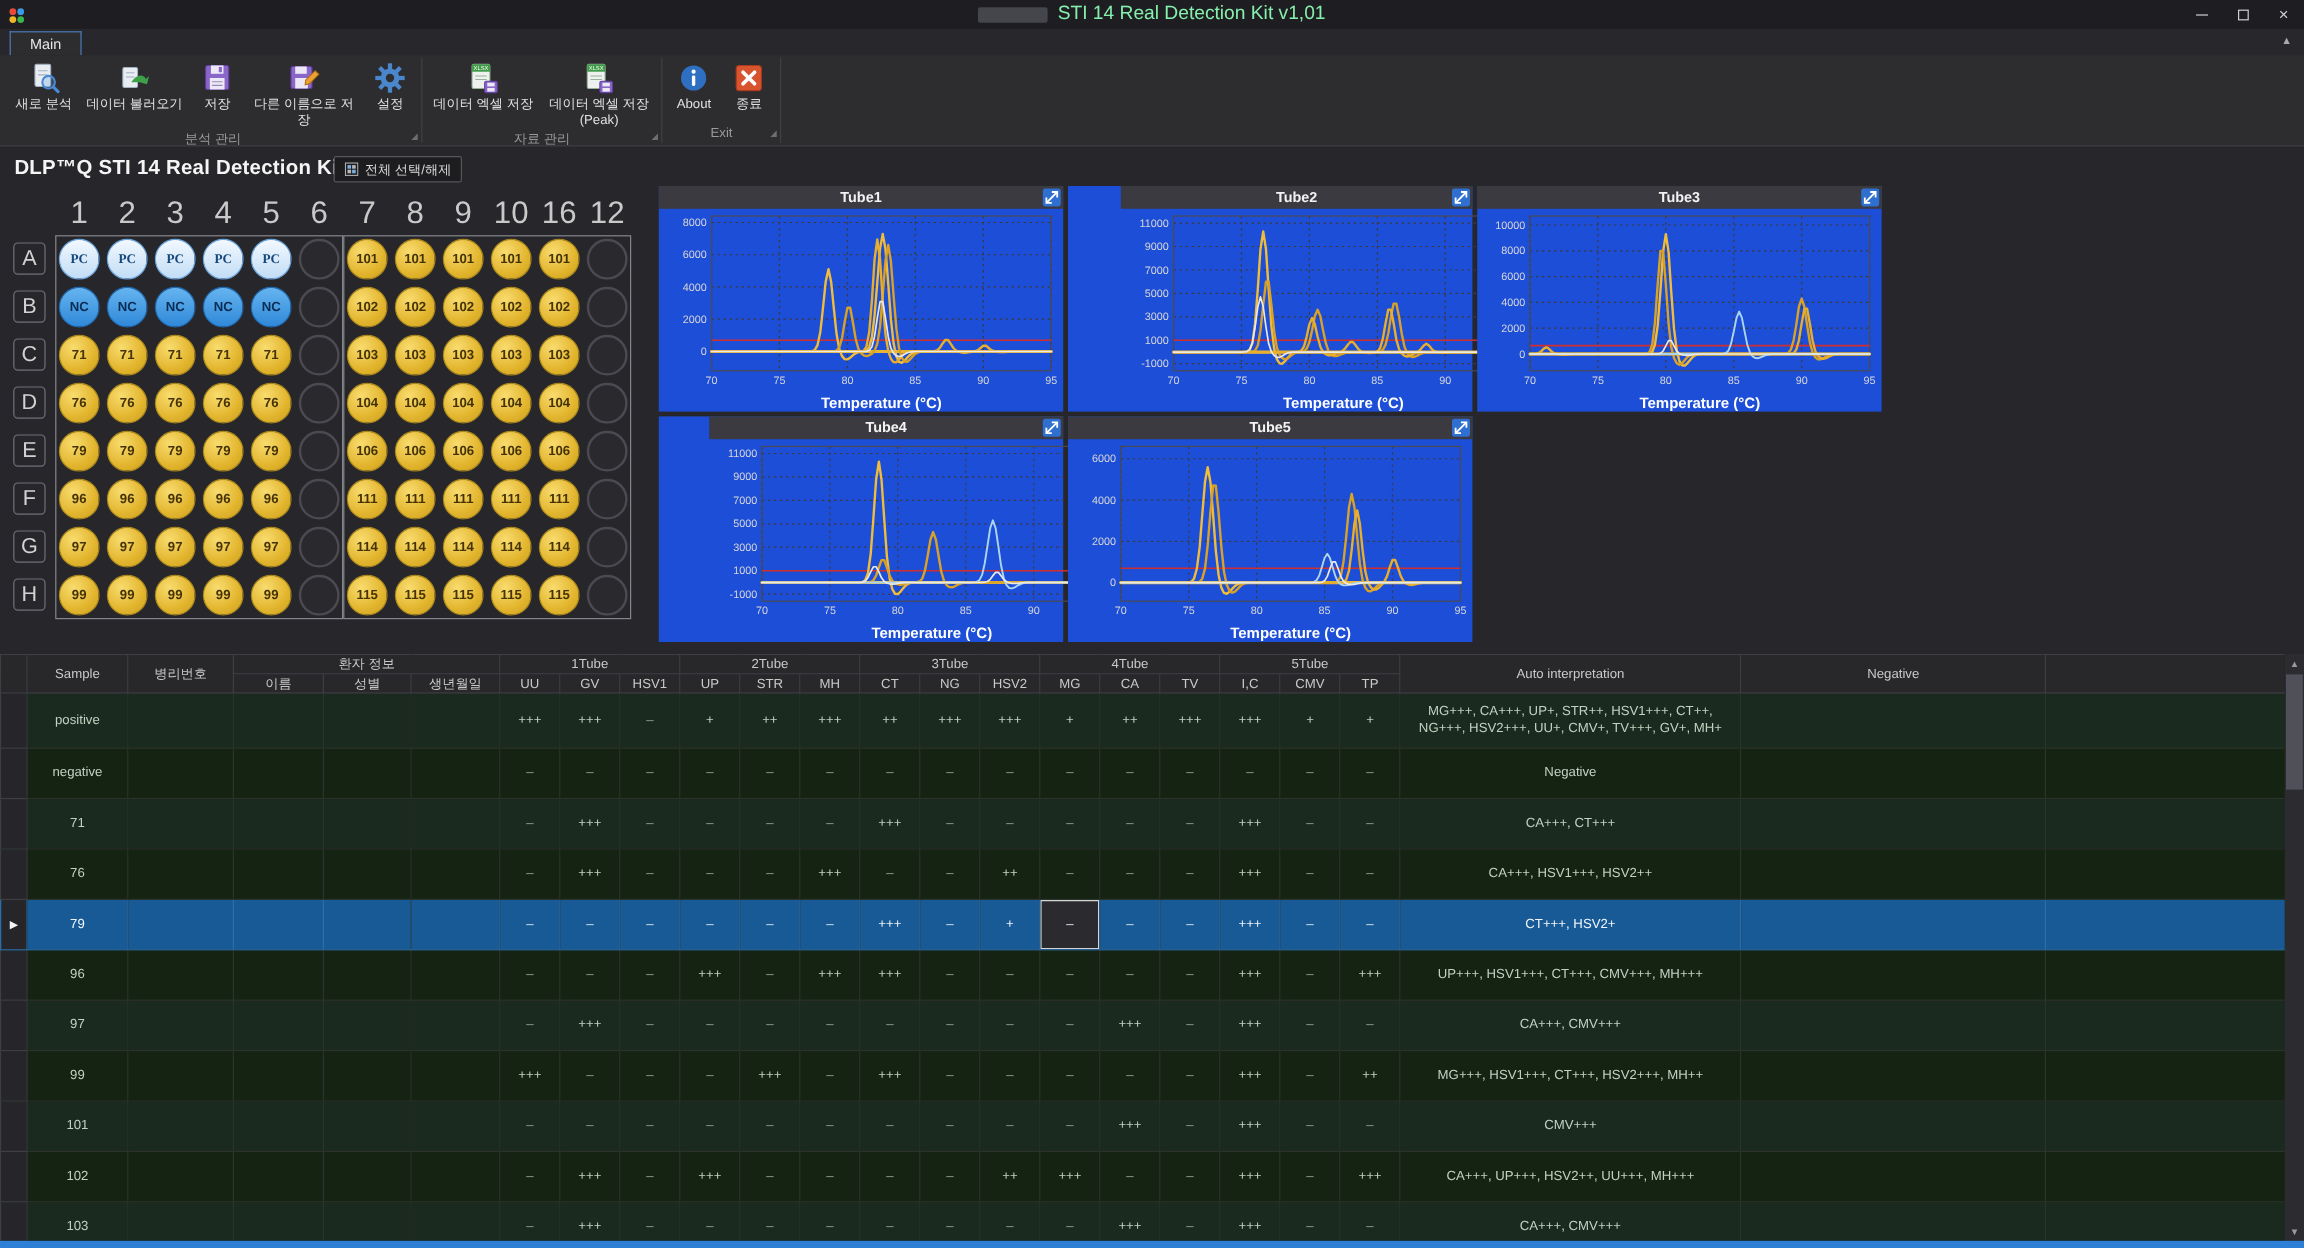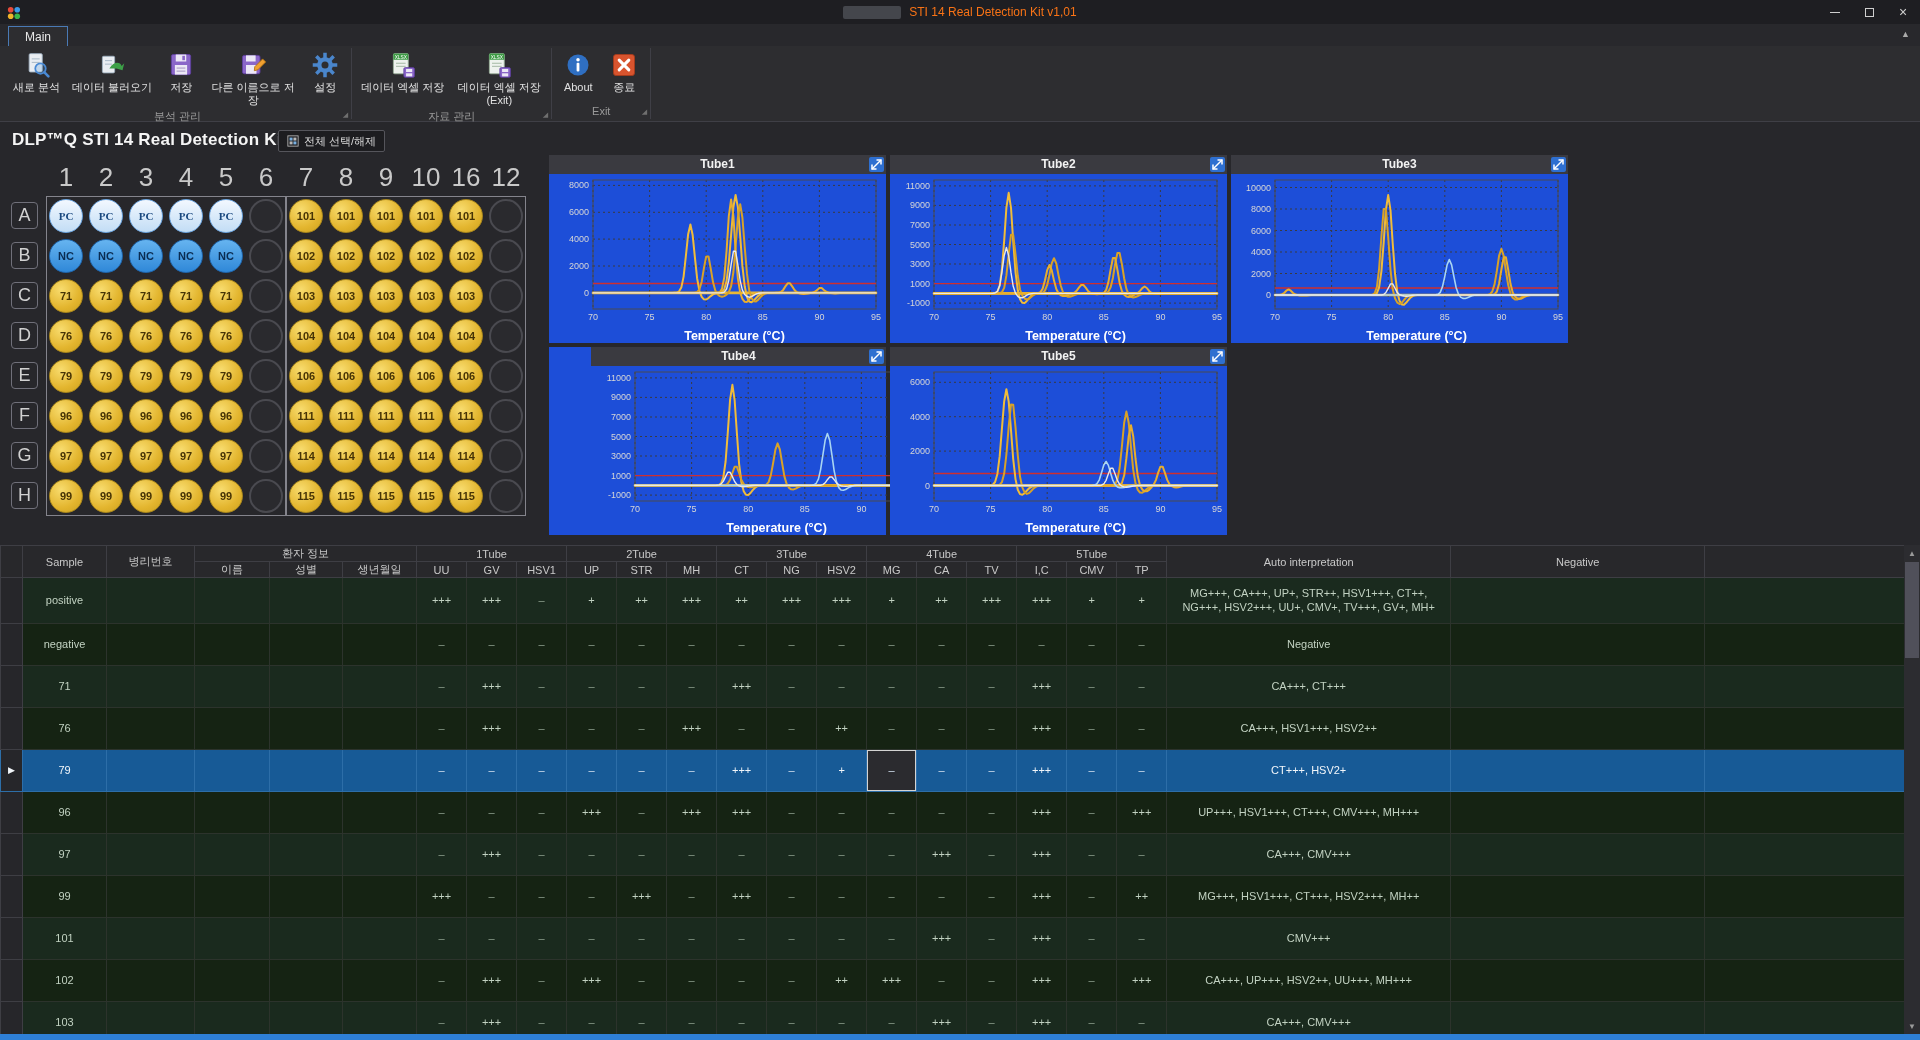--- a/index.html
+++ b/index.html
@@ -5,21 +5,21 @@
   *{margin:0;padding:0;box-sizing:border-box;}
   html,body{width:1920px;height:1040px;}
   body{font-family:"Liberation Sans","DejaVu Sans",sans-serif;background:#27272b;color:#ddd;position:relative;overflow:hidden;}
   #app{position:absolute;left:0;top:0;width:1920px;height:1040px;background:#27272b;}
 
   
   .titlebar{position:absolute;left:0;top:0;width:100%;height:24px;background:#1e1e22;display:flex;align-items:center;z-index:5;}
   .app-logo{width:15px;height:15px;margin-left:6px;}
   .title-center{position:absolute;left:0;right:0;top:0;height:24px;display:flex;align-items:center;justify-content:center;gap:8px;pointer-events:none;}
   .title-ghost{width:58px;height:13px;background:#4b4e54;border-radius:2px;opacity:.85;}
-  .title-text{color:#f97316;font-size:12px;}
+  .title-text{color:#86efac;font-size:16px;}
   .win-btns{margin-left:auto;display:flex;height:100%;}
   .win-btn{width:34px;height:100%;display:flex;align-items:center;justify-content:center;color:#cfcfcf;font-size:14px;}
   .minglyph{display:block;width:10px;height:0;border-top:1px solid #cfcfcf;}
   .maxglyph{display:block;width:9px;height:9px;border:1px solid #cfcfcf;}
 
   
   .tabrow{position:absolute;top:24px;left:0;width:100%;height:22px;background:#28282c;}
   .tab{position:absolute;left:8px;top:2px;height:20px;padding:0 16px;display:flex;align-items:center;font-size:12px;color:#e8e8e8;background:#2d2d30;border:1px solid #4a7ab5;border-bottom:none;}
   .ribbon-collapse{position:absolute;right:10px;top:5px;font-size:9px;color:#aaa;}
   .toolbar{position:absolute;top:46px;left:0;width:100%;height:76px;background:#2d2d30;border-bottom:1px solid #3f3f46;display:flex;align-items:stretch;padding-left:4px;}
@@ -212,21 +212,21 @@
                 <rect x="5" y="3" width="17" height="23" rx="1.5" fill="#eef2ee" stroke="#9ab09a"></rect>
                 <rect x="5" y="3" width="17" height="7" fill="#3d9b45"></rect>
                 <text x="13.5" y="8.8" font-size="5.5" fill="#ffffff" text-anchor="middle" font-family="sans-serif">XLSX</text>
                 <line x1="8" y1="14" x2="19" y2="14" stroke="#9ab09a"></line>
                 <line x1="8" y1="17.5" x2="19" y2="17.5" stroke="#9ab09a"></line>
                 <rect x="17" y="19" width="12" height="11" rx="1.5" fill="#8a66c8" stroke="#5f3fa0"></rect>
                 <rect x="19.5" y="20.5" width="7" height="3.5" fill="#ece8f6"></rect>
                 <rect x="19.5" y="25.5" width="7" height="3.5" fill="#ece8f6"></rect>
               </svg>
             </div>
-            <div class="lbl">데이터 엑셀 저장 (Exit)</div>
+            <div class="lbl">데이터 엑셀 저장 (Peak)</div>
           </div>
         </div>
         <div class="rlabel">자료 관리<span class="dl">◢</span></div>
       </div>
       <div class="rsep"></div>
       <div class="rgroup">
         <div class="rbtns">
           <div class="rbtn">
             <div class="ricon">
               <svg viewBox="0 0 32 32" xmlns="http://www.w3.org/2000/svg">
@@ -426,21 +426,21 @@
           <rect x="44" y="6" width="283" height="129" fill="none" stroke="#4a4a50"></rect>
           <line x1="44" y1="109.5" x2="327" y2="109.5" stroke="#cf2f2f" stroke-width="1.3"></line>
           <path d="M44.0 118.9L46.3 118.9L48.5 118.9L50.8 118.9L53.1 118.9L55.3 118.9L57.6 118.9L59.8 118.9L62.1 118.9L64.4 118.9L66.6 118.9L68.9 118.9L71.2 118.9L73.4 118.9L75.7 118.9L78.0 118.9L80.2 118.9L82.5 118.9L84.8 118.9L87.0 118.9L89.3 118.9L91.5 118.9L93.8 118.9L96.1 118.9L98.3 118.9L100.6 118.9L102.9 118.9L105.1 118.9L107.4 118.9L109.7 118.9L111.9 118.9L114.2 118.9L116.4 118.9L118.7 118.9L121.0 118.9L123.2 118.9L125.5 118.9L127.8 118.9L130.0 118.9L132.3 118.9L134.6 118.9L136.8 118.9L139.1 118.9L141.4 118.9L143.6 118.9L145.9 118.9L148.1 118.9L150.4 118.9L152.7 118.9L154.9 118.9L157.2 118.9L159.5 118.9L161.7 118.9L164.0 118.9L166.3 118.9L168.5 118.9L170.8 118.9L173.0 118.9L175.3 118.9L177.6 118.9L179.8 118.9L182.1 118.9L184.4 118.9L186.6 118.9L188.9 118.9L191.2 118.9L193.4 118.9L195.7 118.9L198.0 118.9L200.2 118.9L202.5 118.9L204.7 118.9L207.0 118.9L209.3 118.9L211.5 118.9L213.8 118.9L216.1 118.9L218.3 118.9L220.6 118.9L222.9 118.9L225.1 118.9L227.4 118.9L229.6 118.9L231.9 118.9L234.2 118.9L236.4 118.9L238.7 118.9L241.0 118.9L243.2 118.9L245.5 118.9L247.8 118.9L250.0 118.9L252.3 118.9L254.6 118.9L256.8 118.9L259.1 118.9L261.3 118.9L263.6 118.9L265.9 118.9L268.1 118.9L270.4 118.9L272.7 118.9L274.9 118.9L277.2 118.9L279.5 118.9L281.7 118.9L284.0 118.9L286.2 118.9L288.5 118.9L290.8 118.9L293.0 118.9L295.3 118.9L297.6 118.9L299.8 118.9L302.1 118.9L304.4 118.9L306.6 118.9L308.9 118.9L311.2 118.9L313.4 118.9L315.7 118.9L317.9 118.9L320.2 118.9L322.5 118.9L324.7 118.9L327.0 118.9" fill="none" stroke="#e7b637" stroke-width="2.6" stroke-linejoin="round" stroke-linecap="round"></path>
           <path d="M44.0 118.9L46.3 118.9L48.5 118.9L50.8 118.9L53.1 118.9L55.3 118.9L57.6 118.9L59.8 118.9L62.1 118.9L64.4 118.9L66.6 118.9L68.9 118.9L71.2 118.9L73.4 118.9L75.7 118.9L78.0 118.9L80.2 118.9L82.5 118.9L84.8 118.9L87.0 118.9L89.3 118.9L91.5 118.9L93.8 118.9L96.1 118.9L98.3 118.9L100.6 118.9L102.9 118.9L105.1 118.9L107.4 118.9L109.7 118.9L111.9 118.9L114.2 118.9L116.4 118.9L118.7 118.9L121.0 118.9L123.2 118.9L125.5 118.8L127.8 118.7L130.0 117.6L132.3 113.6L134.6 102.6L136.8 82.7L139.1 60.5L141.4 50.4L143.6 60.7L145.9 83.3L148.1 104.2L150.4 116.8L152.7 122.8L154.9 125.3L157.2 125.5L159.5 124.1L161.7 122.1L164.0 120.4L166.3 119.5L168.5 119.0L170.8 118.8L173.0 118.0L175.3 115.3L177.6 107.1L179.8 89.0L182.1 61.1L184.4 33.0L186.6 20.9L188.9 33.4L191.2 62.4L193.4 91.9L195.7 112.3L198.0 123.1L200.2 127.6L202.5 128.3L204.7 126.7L207.0 124.1L209.3 121.8L211.5 120.2L213.8 119.4L216.1 119.0L218.3 118.9L220.6 118.9L222.9 118.9L225.1 118.9L227.4 118.9L229.6 118.9L231.9 118.9L234.2 118.9L236.4 118.9L238.7 118.9L241.0 118.9L243.2 118.9L245.5 118.9L247.8 118.9L250.0 118.9L252.3 118.9L254.6 118.9L256.8 118.9L259.1 118.9L261.3 118.9L263.6 118.9L265.9 118.9L268.1 118.9L270.4 118.9L272.7 118.9L274.9 118.9L277.2 118.9L279.5 118.9L281.7 118.9L284.0 118.9L286.2 118.9L288.5 118.9L290.8 118.9L293.0 118.9L295.3 118.9L297.6 118.9L299.8 118.9L302.1 118.9L304.4 118.9L306.6 118.9L308.9 118.9L311.2 118.9L313.4 118.9L315.7 118.9L317.9 118.9L320.2 118.9L322.5 118.9L324.7 118.9L327.0 118.9" fill="none" stroke="#f1bc3a" stroke-width="2" stroke-linejoin="round" stroke-linecap="round"></path>
           <path d="M44.0 118.9L46.3 118.9L48.5 118.9L50.8 118.9L53.1 118.9L55.3 118.9L57.6 118.9L59.8 118.9L62.1 118.9L64.4 118.9L66.6 118.9L68.9 118.9L71.2 118.9L73.4 118.9L75.7 118.9L78.0 118.9L80.2 118.9L82.5 118.9L84.8 118.9L87.0 118.9L89.3 118.9L91.5 118.9L93.8 118.9L96.1 118.9L98.3 118.9L100.6 118.9L102.9 118.9L105.1 118.9L107.4 118.9L109.7 118.9L111.9 118.9L114.2 118.9L116.4 118.9L118.7 118.9L121.0 118.9L123.2 118.9L125.5 118.9L127.8 118.9L130.0 118.9L132.3 118.9L134.6 118.9L136.8 118.9L139.1 118.9L141.4 118.9L143.6 118.9L145.9 118.8L148.1 118.2L150.4 115.5L152.7 107.7L154.9 94.3L157.2 82.4L159.5 82.4L161.7 94.4L164.0 108.1L166.3 116.5L168.5 120.3L170.8 122.1L173.0 122.7L175.3 122.1L177.6 120.7L179.8 118.2L182.1 112.4L184.4 98.0L186.6 72.1L188.9 43.3L191.2 30.2L193.4 43.5L195.7 72.9L198.0 99.9L200.2 116.2L202.5 124.0L204.7 127.2L207.0 127.4L209.3 125.6L211.5 123.0L213.8 120.9L216.1 119.6L218.3 119.1L220.6 118.9L222.9 118.9L225.1 118.9L227.4 118.9L229.6 118.9L231.9 118.9L234.2 118.9L236.4 118.9L238.7 118.9L241.0 118.9L243.2 118.9L245.5 118.9L247.8 118.9L250.0 118.9L252.3 118.9L254.6 118.9L256.8 118.9L259.1 118.9L261.3 118.9L263.6 118.9L265.9 118.9L268.1 118.9L270.4 118.9L272.7 118.9L274.9 118.9L277.2 118.9L279.5 118.9L281.7 118.9L284.0 118.9L286.2 118.9L288.5 118.9L290.8 118.9L293.0 118.9L295.3 118.9L297.6 118.9L299.8 118.9L302.1 118.9L304.4 118.9L306.6 118.9L308.9 118.9L311.2 118.9L313.4 118.9L315.7 118.9L317.9 118.9L320.2 118.9L322.5 118.9L324.7 118.9L327.0 118.9" fill="none" stroke="#d9a227" stroke-width="2" stroke-linejoin="round" stroke-linecap="round"></path>
           <path d="M44.0 118.9L46.3 118.9L48.5 118.9L50.8 118.9L53.1 118.9L55.3 118.9L57.6 118.9L59.8 118.9L62.1 118.9L64.4 118.9L66.6 118.9L68.9 118.9L71.2 118.9L73.4 118.9L75.7 118.9L78.0 118.9L80.2 118.9L82.5 118.9L84.8 118.9L87.0 118.9L89.3 118.9L91.5 118.9L93.8 118.9L96.1 118.9L98.3 118.9L100.6 118.9L102.9 118.9L105.1 118.9L107.4 118.9L109.7 118.9L111.9 118.9L114.2 118.9L116.4 118.9L118.7 118.9L121.0 118.9L123.2 118.9L125.5 118.9L127.8 118.9L130.0 118.9L132.3 118.9L134.6 118.9L136.8 118.9L139.1 118.9L141.4 118.9L143.6 118.9L145.9 118.9L148.1 118.9L150.4 118.9L152.7 118.9L154.9 118.9L157.2 118.9L159.5 118.9L161.7 118.9L164.0 118.9L166.3 118.9L168.5 118.8L170.8 118.2L173.0 114.9L175.3 103.1L177.6 76.5L179.8 42.2L182.1 25.5L184.4 42.3L186.6 76.9L188.9 104.6L191.2 118.6L193.4 124.9L195.7 127.8L198.0 127.9L200.2 125.5L202.5 122.5L204.7 120.4L207.0 119.3L209.3 119.0L211.5 118.9L213.8 118.9L216.1 118.9L218.3 118.9L220.6 118.9L222.9 118.9L225.1 118.9L227.4 118.8L229.6 118.7L231.9 118.0L234.2 115.9L236.4 112.4L238.7 109.3L241.0 109.3L243.2 112.4L245.5 116.0L247.8 118.2L250.0 119.2L252.3 119.7L254.6 119.9L256.8 119.7L259.1 119.4L261.3 119.1L263.6 118.7L265.9 117.8L268.1 116.0L270.4 114.1L272.7 114.1L274.9 116.0L277.2 117.8L279.5 118.7L281.7 119.1L284.0 119.3L286.2 119.4L288.5 119.3L290.8 119.1L293.0 119.0L295.3 118.9L297.6 118.9L299.8 118.9L302.1 118.9L304.4 118.9L306.6 118.9L308.9 118.9L311.2 118.9L313.4 118.9L315.7 118.9L317.9 118.9L320.2 118.9L322.5 118.9L324.7 118.9L327.0 118.9" fill="none" stroke="#e8ae2e" stroke-width="2" stroke-linejoin="round" stroke-linecap="round"></path>
           <path d="M44.0 118.9L46.3 118.9L48.5 118.9L50.8 118.9L53.1 118.9L55.3 118.9L57.6 118.9L59.8 118.9L62.1 118.9L64.4 118.9L66.6 118.9L68.9 118.9L71.2 118.9L73.4 118.9L75.7 118.9L78.0 118.9L80.2 118.9L82.5 118.9L84.8 118.9L87.0 118.9L89.3 118.9L91.5 118.9L93.8 118.9L96.1 118.9L98.3 118.9L100.6 118.9L102.9 118.9L105.1 118.9L107.4 118.9L109.7 118.9L111.9 118.9L114.2 118.9L116.4 118.9L118.7 118.9L121.0 118.9L123.2 118.9L125.5 118.9L127.8 118.9L130.0 118.9L132.3 118.9L134.6 118.9L136.8 118.9L139.1 118.9L141.4 118.9L143.6 118.9L145.9 118.9L148.1 118.9L150.4 118.9L152.7 118.9L154.9 118.9L157.2 118.9L159.5 118.9L161.7 118.9L164.0 118.9L166.3 118.9L168.5 118.9L170.8 118.9L173.0 118.8L175.3 118.1L177.6 115.0L179.8 106.2L182.1 90.9L184.4 77.3L186.6 77.3L188.9 91.0L191.2 106.6L193.4 116.1L195.7 120.5L198.0 122.5L200.2 123.2L202.5 122.6L204.7 121.3L207.0 120.0L209.3 119.3L211.5 119.0L213.8 118.9L216.1 118.9L218.3 118.9L220.6 118.9L222.9 118.9L225.1 118.9L227.4 118.9L229.6 118.9L231.9 118.9L234.2 118.9L236.4 118.9L238.7 118.9L241.0 118.9L243.2 118.9L245.5 118.9L247.8 118.9L250.0 118.9L252.3 118.9L254.6 118.9L256.8 118.9L259.1 118.9L261.3 118.9L263.6 118.9L265.9 118.9L268.1 118.9L270.4 118.9L272.7 118.9L274.9 118.9L277.2 118.9L279.5 118.9L281.7 118.9L284.0 118.9L286.2 118.9L288.5 118.9L290.8 118.9L293.0 118.9L295.3 118.9L297.6 118.9L299.8 118.9L302.1 118.9L304.4 118.9L306.6 118.9L308.9 118.9L311.2 118.9L313.4 118.9L315.7 118.9L317.9 118.9L320.2 118.9L322.5 118.9L324.7 118.9L327.0 118.9" fill="none" stroke="#e9e9e9" stroke-width="1.4" stroke-linejoin="round" stroke-linecap="round"></path>
           <text x="185.5" y="166" fill="#ffffff" font-size="12.5" font-weight="bold" text-anchor="middle">Temperature (°C)</text>
         </svg>
       </div>
-      <div class="chart" style="left: 890px; top: 155px;">
+      <div class="chart" style="left: 890px; top: 155px; padding-left: 44px;">
         <div class="chart-h">Tube2<div class="chart-exp">
             <svg viewBox="0 0 15 15" xmlns="http://www.w3.org/2000/svg">
               <path d="M3 12 L12 3" stroke="#fff" stroke-width="1.5"></path>
               <path d="M3 7.5 L3 12 L7.5 12" fill="none" stroke="#fff" stroke-width="1.5"></path>
               <path d="M7.5 3 L12 3 L12 7.5" fill="none" stroke="#fff" stroke-width="1.5"></path>
             </svg>
           </div></div>
         <svg width="337" height="169" class="plot">
           <line x1="44" y1="129.1" x2="327" y2="129.1" stroke="#3b3b40" stroke-dasharray="2 3"></line>
           <text x="40" y="132.1" fill="#d6d6d6" font-size="9" text-anchor="end">-1000</text>

